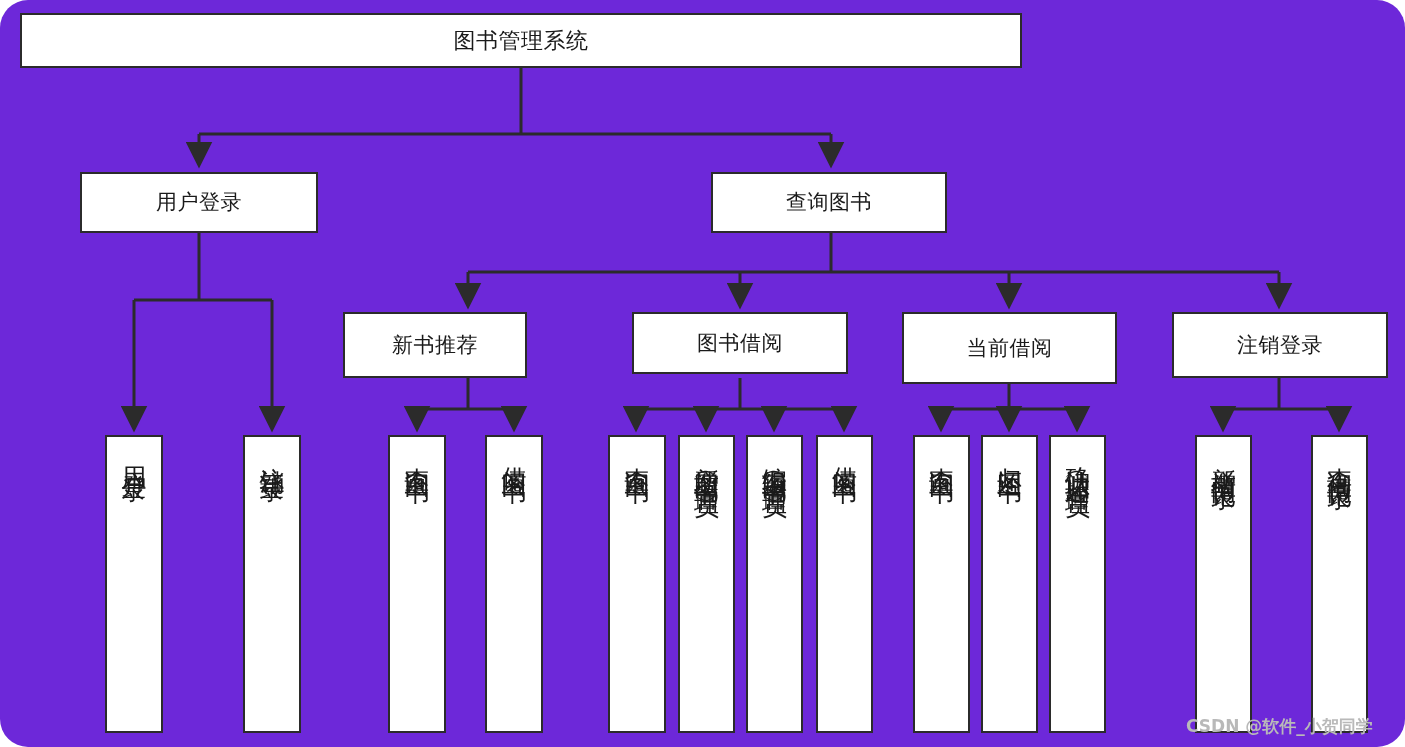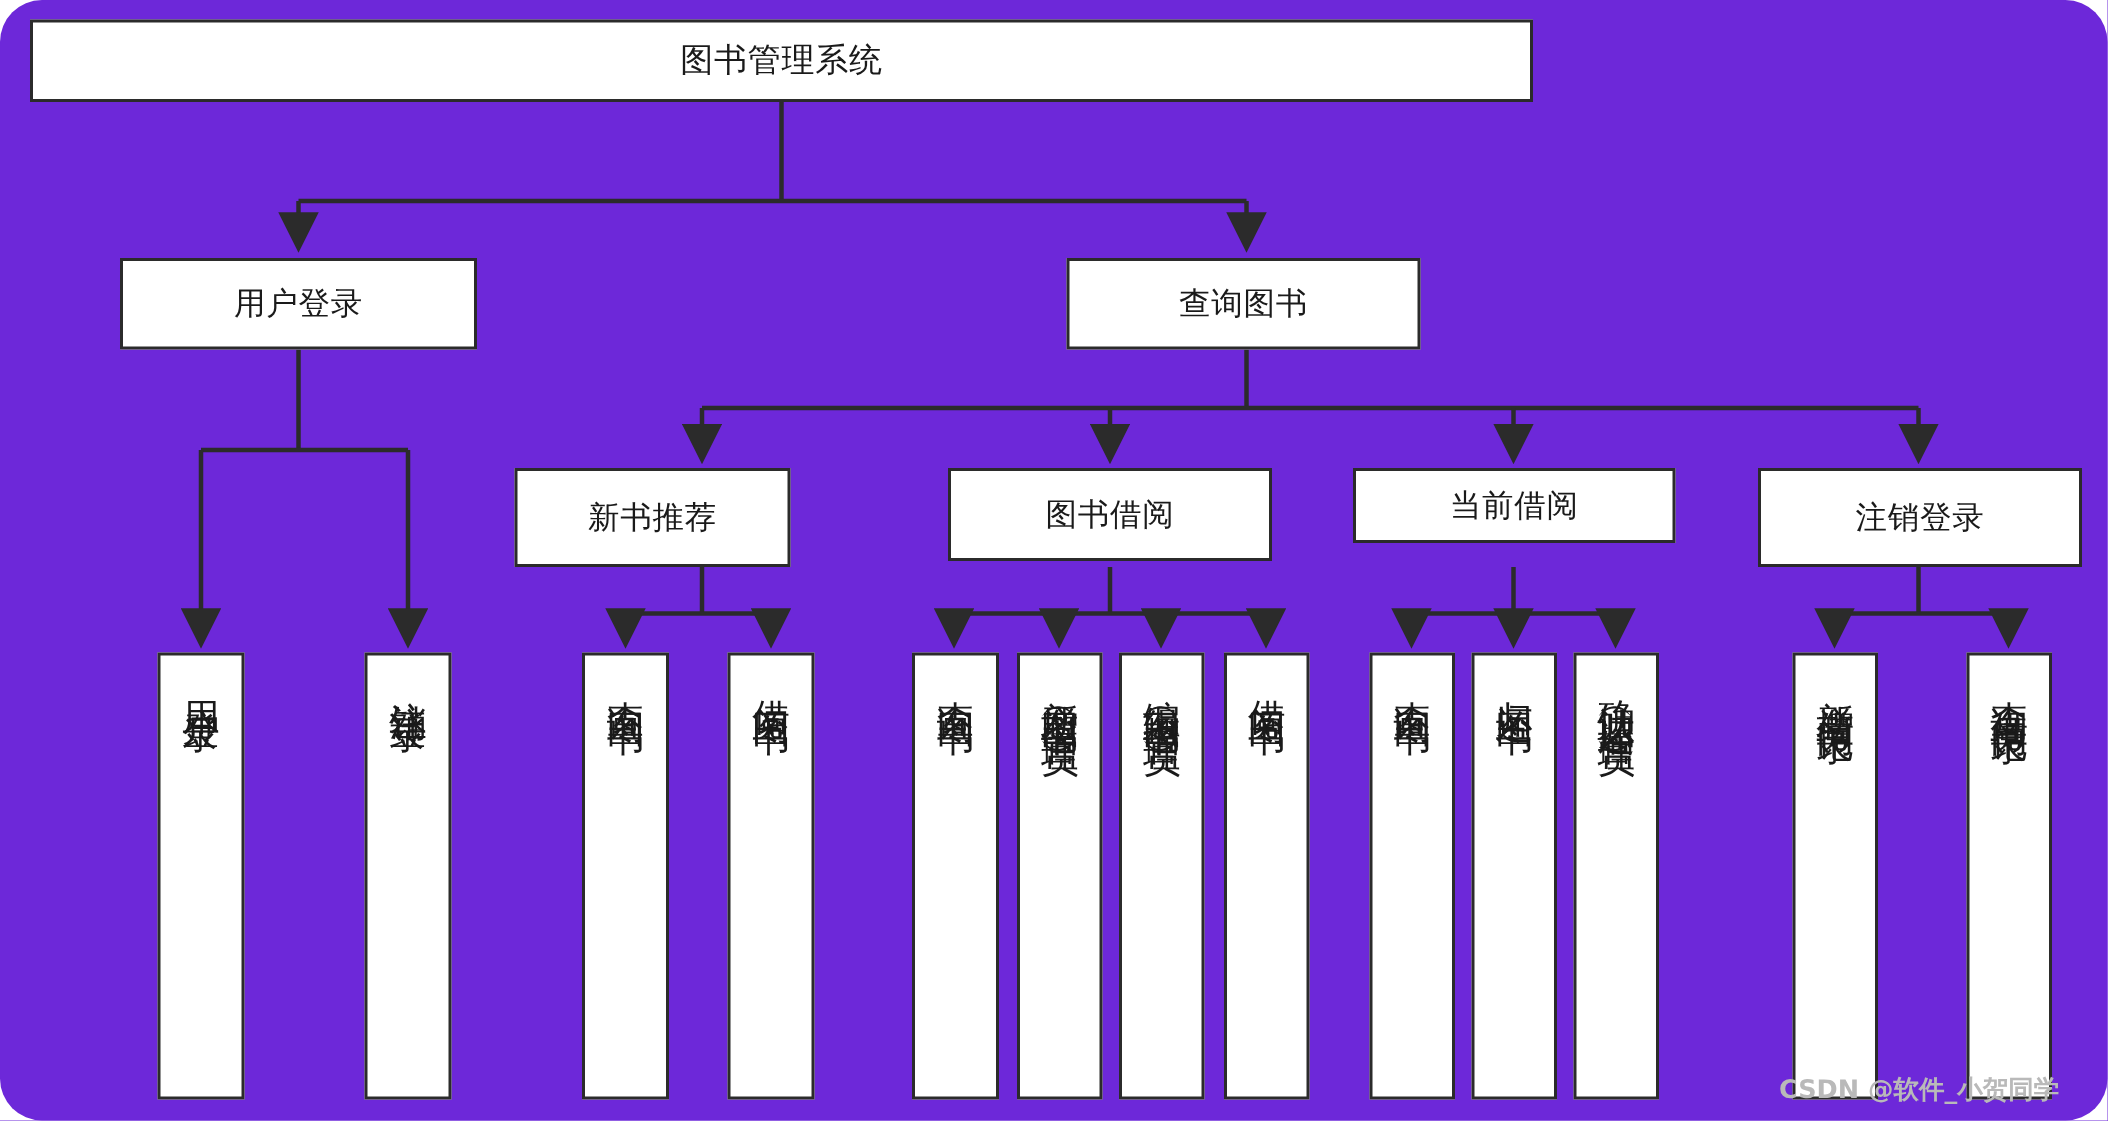--- a/index.html
+++ b/index.html
@@ -126,21 +126,21 @@
   <div class="node h" style="left:711px;top:172px;width:236px;height:61px;">
     <span class="label">查询图书</span>
   </div>
 
   <div class="node h" style="left:343px;top:312px;width:184px;height:66px;">
     <span class="label">新书推荐</span>
   </div>
   <div class="node h" style="left:632px;top:312px;width:216px;height:62px;">
     <span class="label">图书借阅</span>
   </div>
-  <div class="node h" style="left:902px;top:312px;width:215px;height:50px;">
+  <div class="node h" style="left:902px;top:312px;width:215px;height:72px;">
     <span class="label">当前借阅</span>
   </div>
   <div class="node h" style="left:1172px;top:312px;width:216px;height:66px;">
     <span class="label">注销登录</span>
   </div>
 
   <div class="node v" style="left:105px;top:435px;width:58px;height:298px;">
     <span class="label">用户登录</span>
   </div>
   <div class="node v" style="left:243px;top:435px;width:58px;height:298px;">

